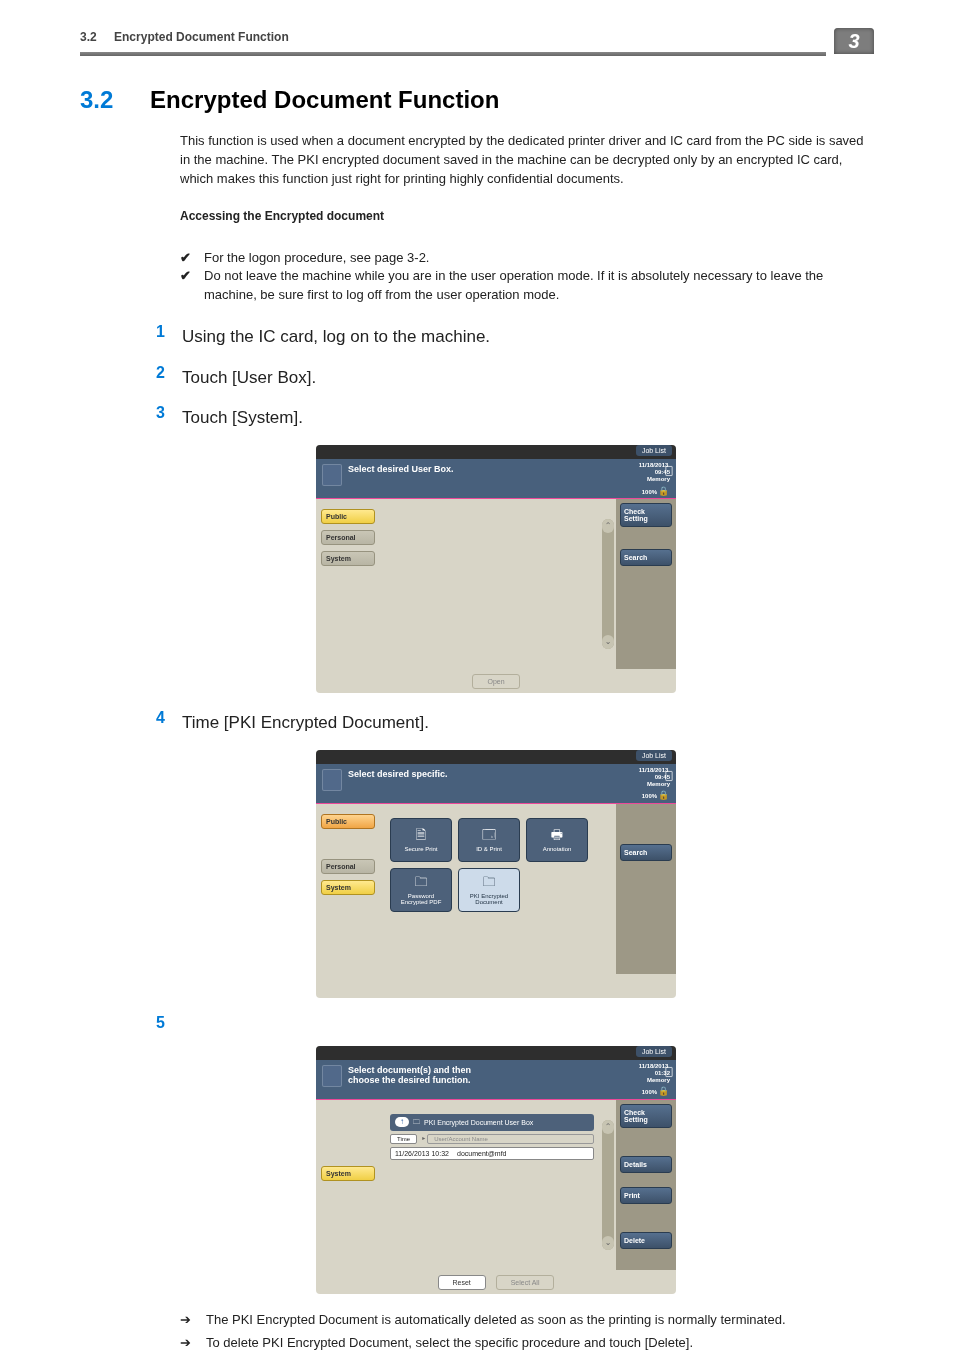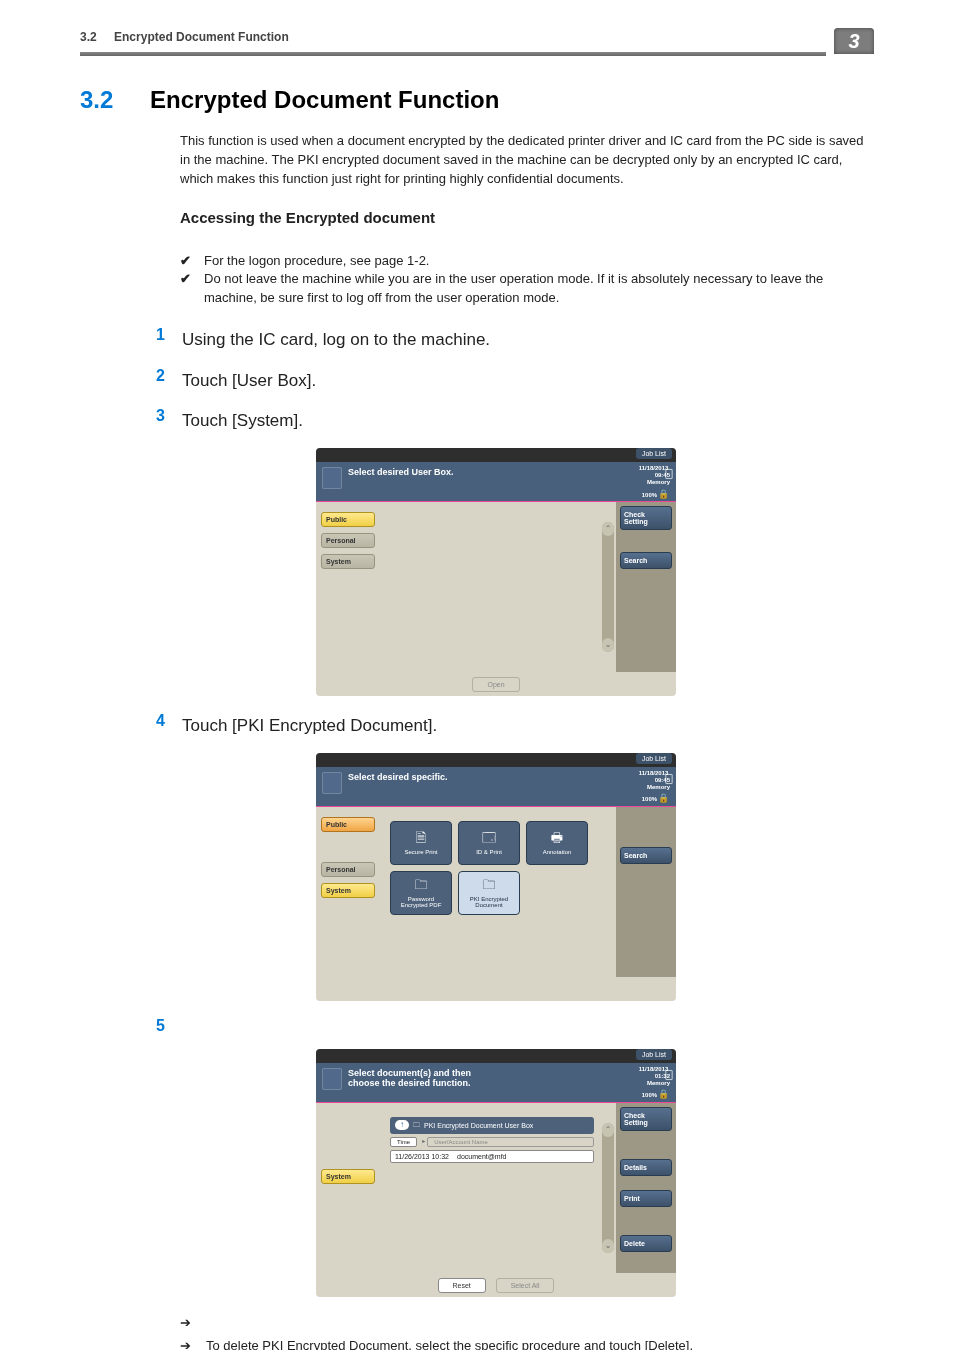--- a/index.html
+++ b/index.html
@@ -49,21 +49,21 @@
     right: 80px;
   }
   .h2 {
     font-size: 24px;
     font-weight: bold;
     margin: 30px 0 18px 0;
     color: #000;
   }
   .h2 .num { color: #007ad6; margin-right: 30px; }
   .body-indent { margin-left: 100px; margin-bottom: 18px; line-height: 1.45; font-size: 13px; }
-  .h3 { font-size: 15px; font-weight: bold; margin: 20px 0 26px 100px; }
+  .h3 { font-size: 12px; font-weight: bold; margin: 20px 0 26px 100px; }
   .checklist { margin-left: 100px; list-style: none; padding: 0; margin-bottom: 18px; }
   .checklist li { display: flex; font-size: 13px; line-height: 1.45; }
   .checklist li .ck { width: 24px; flex: none; font-weight: bold; }
   .steps { margin-left: 76px; list-style: none; padding: 0; }
   .steps > li { display: flex; align-items: flex-start; margin-bottom: 14px; }
   .steps > li .sn {
     width: 26px;
     flex: none;
     color: #007ad6;
     font-weight: bold;
@@ -330,21 +330,21 @@
     <span>Encrypted Document Function</span>
   </div>
 
   <div class="body-indent">This function is used when a document encrypted by the dedicated printer driver and IC card from the PC side is saved in the machine. The PKI encrypted document saved in the machine can be decrypted only by an encrypted IC card, which makes this function just right for printing highly confidential documents.</div>
 
   <div class="h3">Accessing the Encrypted document</div>
 
   <ul class="checklist">
     <li>
         <span class="ck">✔</span>
-        <span>For the logon procedure, see page 1-2.</span>
+        <span>For the logon procedure, see page 3-2.</span>
       </li>
     <li>
         <span class="ck">✔</span>
         <span>Do not leave the machine while you are in the user operation mode. If it is absolutely necessary to leave the machine, be sure first to log off from the user operation mode.</span>
       </li>
   </ul>
 
   <ol class="steps">
     <li>
         <span class="sn">1</span>
@@ -396,21 +396,21 @@
       </div>
       <div class="bottom-bar">
         <span class="btn-gh">Open</span>
       </div>
     </div>
   </div>
 
   <ol class="steps">
     <li>
         <span class="sn">4</span>
-        <span class="stext">Touch [PKI Encrypted Document].</span>
+        <span class="stext">Time [PKI Encrypted Document].</span>
       </li>
   </ol>
 
   <div class="shot-wrap">
     <div class="shot">
       <div class="shot-top">
         <div class="joblist">Job List</div>
       </div>
       <div class="shot-titlebar">
         <div class="doc-ic"></div>
@@ -528,20 +528,21 @@
       <div class="bottom-bar">
         <span class="btn-w">Reset</span>
         <span class="btn-gh">Select All</span>
       </div>
     </div>
   </div>
 
   <ul class="arrow-list">
     <li>
         <span class="arr">➔</span>
+        <span>The PKI Encrypted Document is automatically deleted as soon as the printing is normally terminated.</span>
       </li>
     <li>
         <span class="arr">➔</span>
         <span>To delete PKI Encrypted Document, select the specific procedure and touch [Delete].</span>
       </li>
   </ul>
 
   <div class="foot">
     <span>bizhub 554e/454e/364e/284e/224e</span>
     <span>3-4</span>

